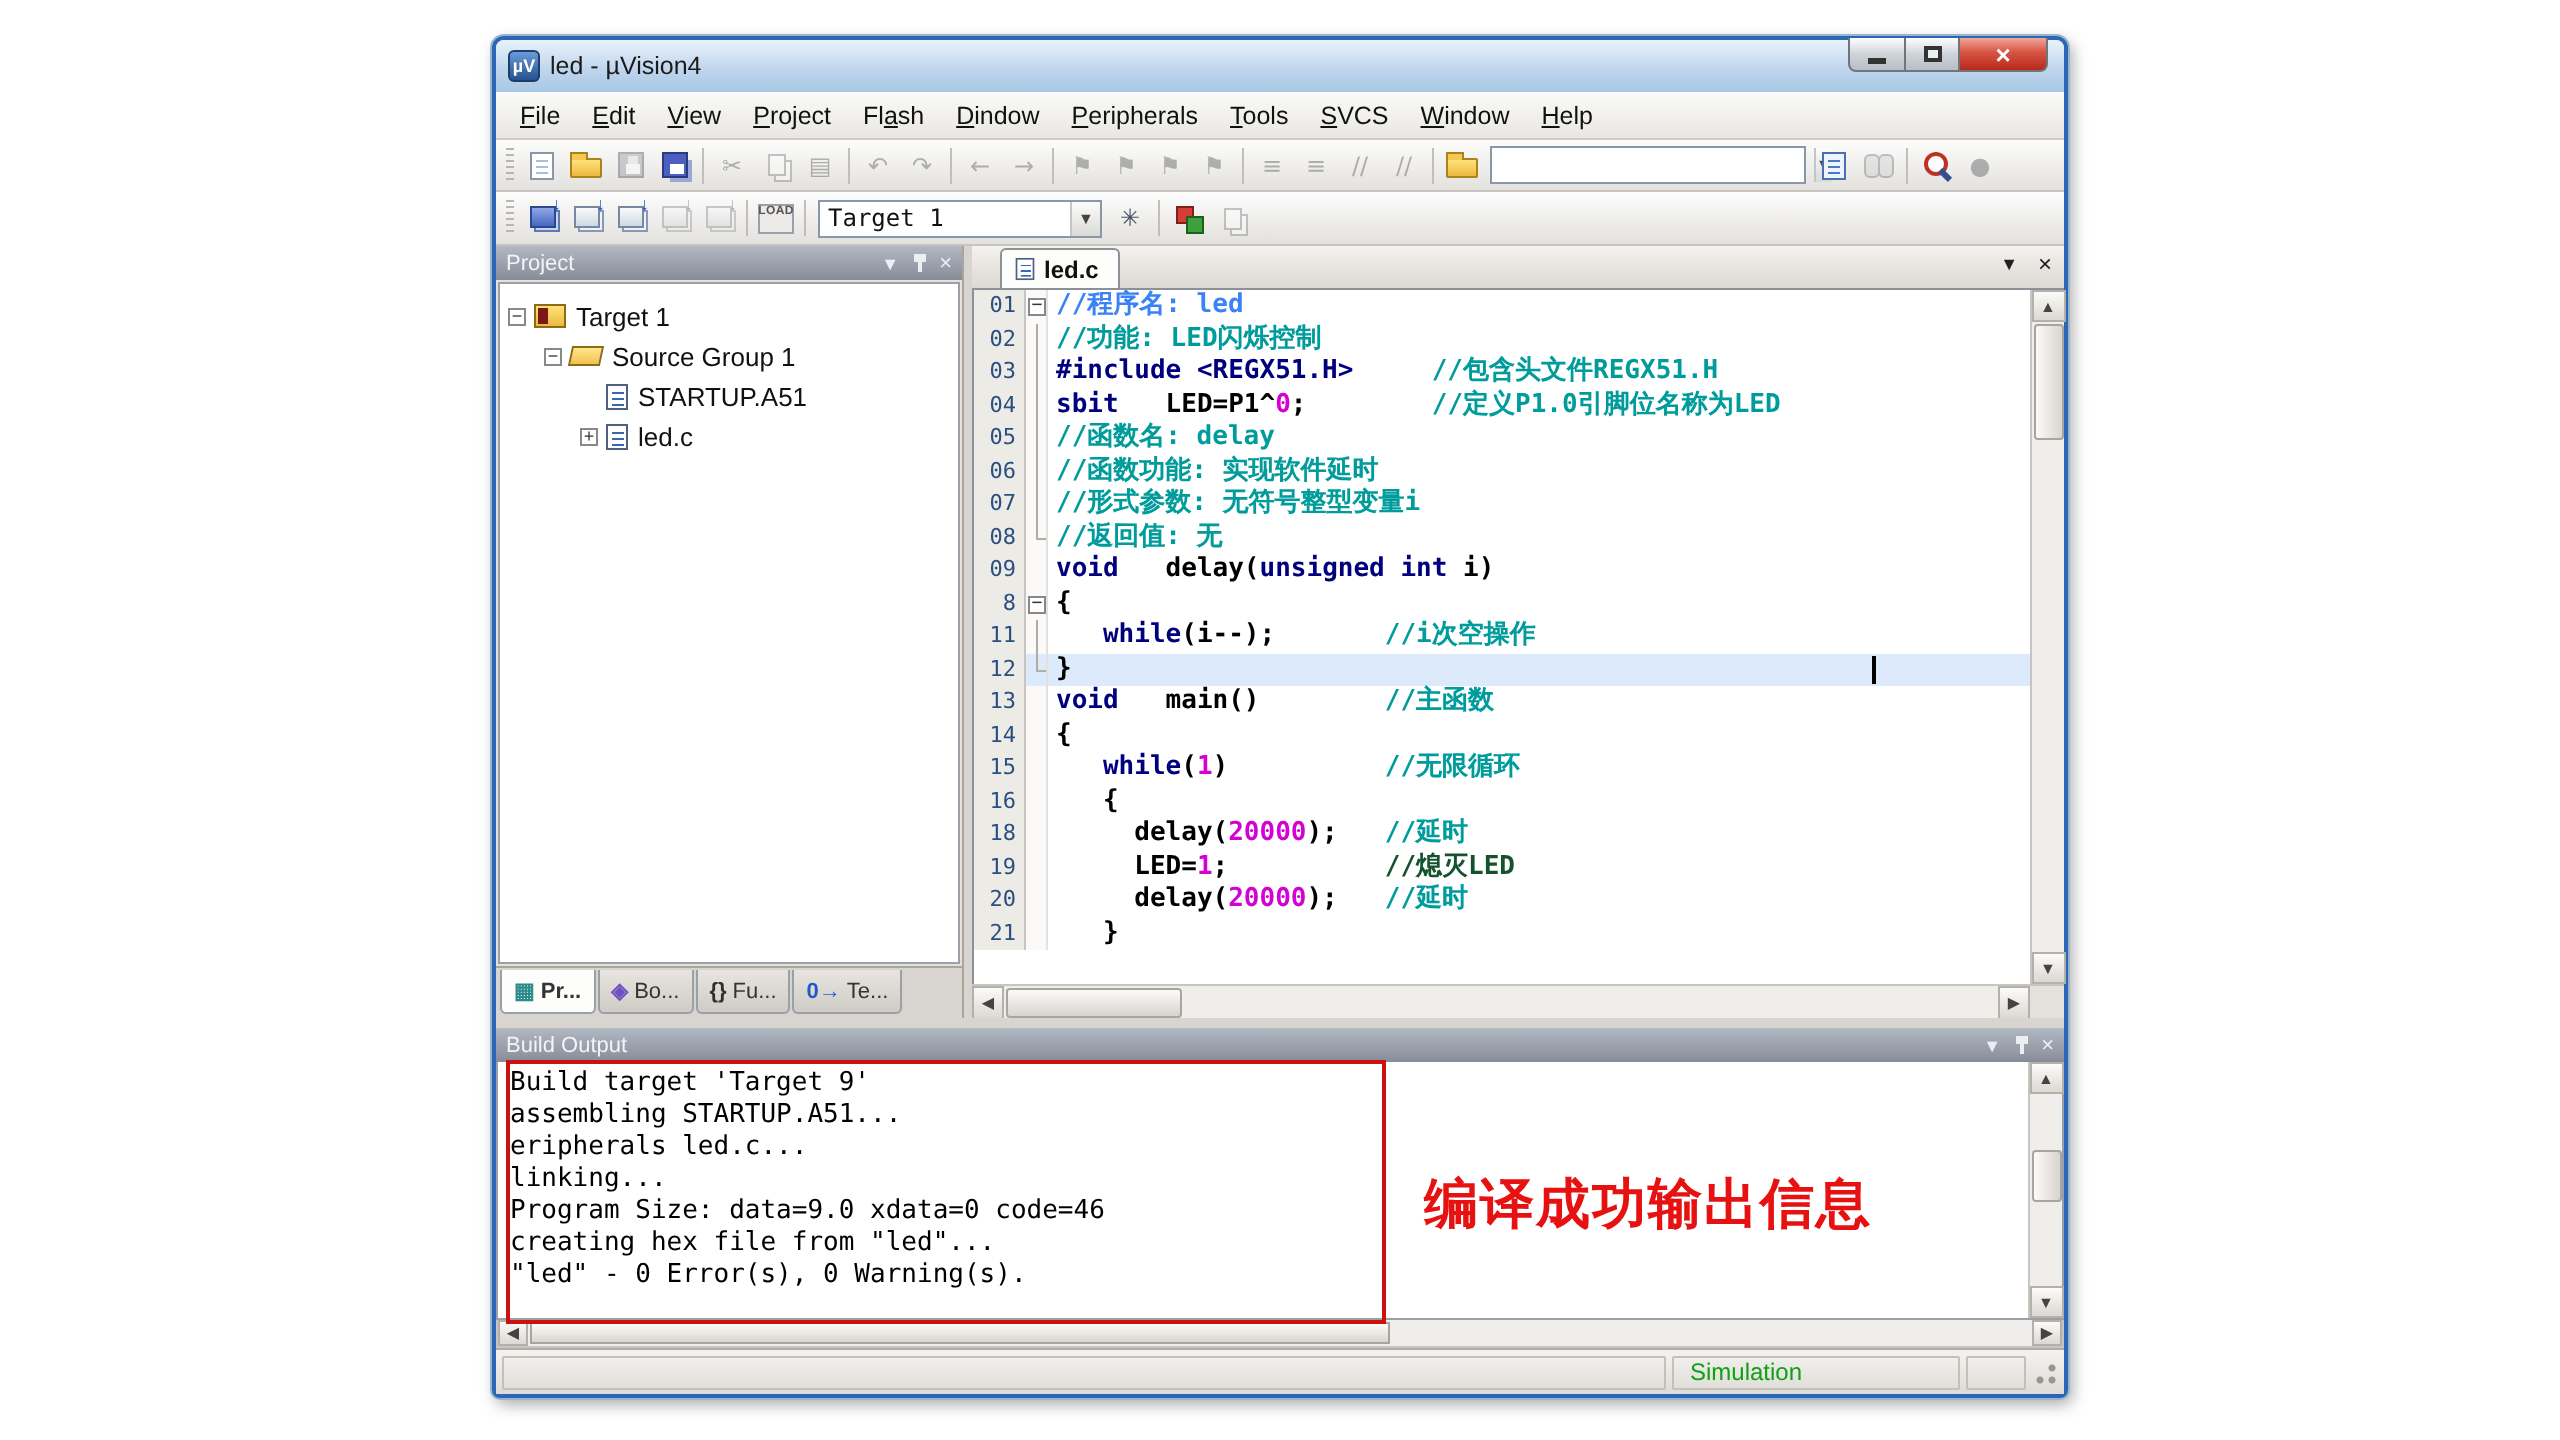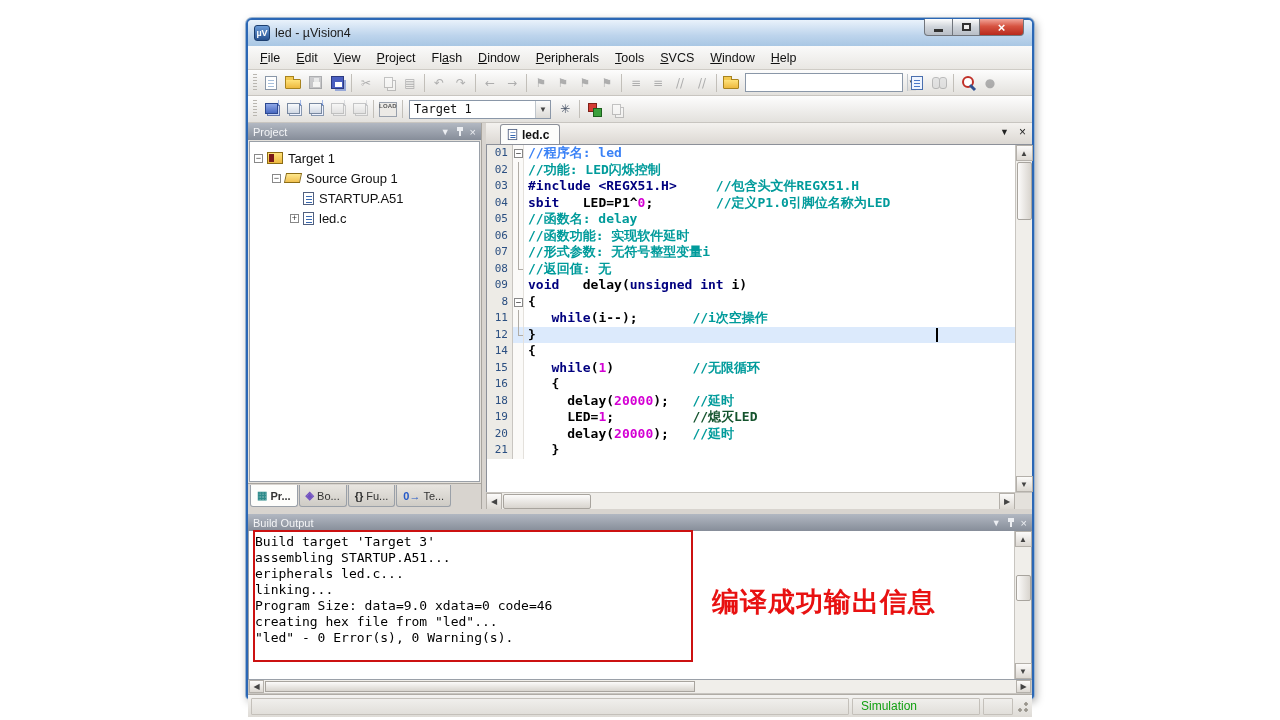--- a/index.html
+++ b/index.html
@@ -138,34 +138,34 @@
   .sthumb { width:15px; background:linear-gradient(90deg,#fcfbfa,#d8d4ce); border:1px solid #a8a49e; border-radius:2px; margin-top:1px; }
   .vsb .spacer { flex:1; }
   .hsb { height:17px; flex:none; display:flex; background:#f0eeea; border-top:1px solid #c8c5c0; }
   .hsb .sbtn { height:17px; width:16px; }
   .hthumb { height:15px; width:88px; background:linear-gradient(#fcfbfa,#d8d4ce); border:1px solid #a8a49e; border-radius:2px; margin:1px 0 0 1px; }
   .hsb .track { flex:1; }
   .corner { width:17px; height:17px; background:#e4e1dc; }
 
   
   .hsplit2 { height:5px; flex:none; background:#d8d4cf; }
-  .build-panel { height:180px; flex:none; display:flex; flex-direction:column; }
+  .build-panel { height:160px; flex:none; display:flex; flex-direction:column; }
   .bbody { flex:1; display:flex; background:#fff; border:1px solid #9aa0a8; border-top:none; min-height:0; }
   .blines { flex:1; padding:3px 6px; font-family:"DejaVu Sans Mono", monospace; font-size:13px; line-height:16px; color:#000; white-space:pre; overflow:hidden; }
   .bhsb { height:14px; flex:none; display:flex; background:#f0eeea; border:1px solid #c8c5c0; border-top:none; }
   .bhsb .sbtn { height:13px; width:15px; }
   .bhsb .track { flex:1; }
   .bthumb { height:11px; width:55%; background:linear-gradient(#fcfbfa,#d8d4ce); border:1px solid #a8a49e; margin:1px 0 0 1px; }
 
   
   .statusbar { height:23px; flex:none; display:flex; align-items:center; background:linear-gradient(#f4f3f1,#dedbd6);
     border-top:1px solid #b0aca6; padding:2px 3px; font-size:12px; }
   .scell { height:17px; border:1px solid #c4c0ba; border-radius:1px; background:transparent; }
   .scell.mainc { flex:1; margin-right:3px; }
-  .scell.sim { width:128px; margin-right:3px; display:flex; align-items:center; padding-left:8px; color:#12a012; }
+  .scell.sim { width:144px; margin-right:3px; display:flex; align-items:center; padding-left:8px; color:#12a012; }
   .scell.tiny { width:30px; margin-right:2px; }
   .sgrip { width:14px; height:14px; background:
     radial-gradient(circle at 11px 11px,#9a968e 1.5px,transparent 2px),
     radial-gradient(circle at 11px 5px,#9a968e 1.5px,transparent 2px),
     radial-gradient(circle at 5px 11px,#9a968e 1.5px,transparent 2px); }
 
   
   #anno-rect { position:absolute; left:253px; top:530px; width:440px; height:132px; border:2px solid #cc1111; z-index:50; pointer-events:none; }
   #anno-text { position:absolute; left:712px; top:584px; z-index:50; font-size:27px; font-weight:bold; color:#e81111; letter-spacing:1px; }
 </style>
@@ -402,20 +402,21 @@
               <div class="codeline"><span class="lnum">03</span><span class="fold"><span class="fm-line"></span></span><span class="ctext"><span style="color: rgb(0, 0, 127); font-weight: 700;">#include &lt;REGX51.H&gt;</span><span style="color: rgb(0, 0, 0);">     </span><span style="color: rgb(0, 155, 155);">//包含头文件REGX51.H</span></span></div>
               <div class="codeline"><span class="lnum">04</span><span class="fold"><span class="fm-line"></span></span><span class="ctext"><span style="color: rgb(0, 0, 127); font-weight: 700;">sbit</span><span style="color: rgb(0, 0, 0);">   LED=P1^</span><span style="color: rgb(212, 0, 212);">0</span><span style="color: rgb(0, 0, 0);">;        </span><span style="color: rgb(0, 155, 155);">//定义P1.0引脚位名称为LED</span></span></div>
               <div class="codeline"><span class="lnum">05</span><span class="fold"><span class="fm-line"></span></span><span class="ctext"><span style="color: rgb(0, 155, 155);">//函数名: delay</span></span></div>
               <div class="codeline"><span class="lnum">06</span><span class="fold"><span class="fm-line"></span></span><span class="ctext"><span style="color: rgb(0, 155, 155);">//函数功能: 实现软件延时</span></span></div>
               <div class="codeline"><span class="lnum">07</span><span class="fold"><span class="fm-line"></span></span><span class="ctext"><span style="color: rgb(0, 155, 155);">//形式参数: 无符号整型变量i</span></span></div>
               <div class="codeline"><span class="lnum">08</span><span class="fold"><span class="fm-end"></span></span><span class="ctext"><span style="color: rgb(0, 155, 155);">//返回值: 无</span></span></div>
               <div class="codeline"><span class="lnum">09</span><span class="fold"></span><span class="ctext"><span style="color: rgb(0, 0, 127); font-weight: 700;">void</span><span style="color: rgb(0, 0, 0);">   delay(</span><span style="color: rgb(0, 0, 127); font-weight: 700;">unsigned</span><span style="color: rgb(0, 0, 0);"> </span><span style="color: rgb(0, 0, 127); font-weight: 700;">int</span><span style="color: rgb(0, 0, 0);"> i)</span></span></div>
               <div class="codeline"><span class="lnum">8</span><span class="fold"><span class="fm-box">−</span></span><span class="ctext"><span style="color: rgb(0, 0, 0);">{</span></span></div>
               <div class="codeline"><span class="lnum">11</span><span class="fold"><span class="fm-line"></span></span><span class="ctext"><span style="color: rgb(0, 0, 0);">   </span><span style="color: rgb(0, 0, 127); font-weight: 700;">while</span><span style="color: rgb(0, 0, 0);">(i--);       </span><span style="color: rgb(0, 155, 155);">//i次空操作</span></span></div>
               <div class="codeline hl"><span class="lnum">12</span><span class="fold"><span class="fm-end"></span></span><span class="ctext"><span style="color: rgb(0, 0, 0);">}</span><span class="caret" style="left: 412px;"></span></span></div>
+              <div class="codeline"><span class="lnum">13</span><span class="fold"></span><span class="ctext"><span style="color: rgb(0, 0, 127); font-weight: 700;">void</span><span style="color: rgb(0, 0, 0);">   main()        </span><span style="color: rgb(0, 155, 155);">//主函数</span></span></div>
               <div class="codeline"><span class="lnum">14</span><span class="fold"></span><span class="ctext"><span style="color: rgb(0, 0, 0);">{</span></span></div>
               <div class="codeline"><span class="lnum">15</span><span class="fold"></span><span class="ctext"><span style="color: rgb(0, 0, 0);">   </span><span style="color: rgb(0, 0, 127); font-weight: 700;">while</span><span style="color: rgb(0, 0, 0);">(</span><span style="color: rgb(212, 0, 212);">1</span><span style="color: rgb(0, 0, 0);">)          </span><span style="color: rgb(0, 155, 155);">//无限循环</span></span></div>
               <div class="codeline"><span class="lnum">16</span><span class="fold"></span><span class="ctext"><span style="color: rgb(0, 0, 0);">   {</span></span></div>
               <div class="codeline"><span class="lnum">18</span><span class="fold"></span><span class="ctext"><span style="color: rgb(0, 0, 0);">     delay(</span><span style="color: rgb(212, 0, 212);">20000</span><span style="color: rgb(0, 0, 0);">);   </span><span style="color: rgb(0, 155, 155);">//延时</span></span></div>
               <div class="codeline"><span class="lnum">19</span><span class="fold"></span><span class="ctext"><span style="color: rgb(0, 0, 0);">     LED=</span><span style="color: rgb(212, 0, 212);">1</span><span style="color: rgb(0, 0, 0);">;          </span><span style="color: #14532d;">//熄灭LED</span></span></div>
               <div class="codeline"><span class="lnum">20</span><span class="fold"></span><span class="ctext"><span style="color: rgb(0, 0, 0);">     delay(</span><span style="color: rgb(212, 0, 212);">20000</span><span style="color: rgb(0, 0, 0);">);   </span><span style="color: rgb(0, 155, 155);">//延时</span></span></div>
               <div class="codeline"><span class="lnum">21</span><span class="fold"></span><span class="ctext"><span style="color: rgb(0, 0, 0);">   }</span></span></div>
             </div>
           <div class="vsb">
             <div class="sbtn">▲</div>
@@ -439,21 +440,21 @@
     <div class="build-panel">
       <div class="phead">
         <span class="ptitle">Build Output</span>
         <span class="phead-ic">
           <span>▼</span>
           <span class="pin"></span>
           <span class="phx">×</span>
         </span>
       </div>
       <div class="bbody">
-        <div class="blines" id="bout"><div>Build target 'Target 3'</div><div>assembling STARTUP.A51...</div><div>eripherals led.c...</div><div>linking...</div><div>Program Size: data=9.0 xdata=0 code=46</div><div>creating hex file from "led"...</div><div>"led" - 0 Error(s), 0 Warning(s).</div></div>
+        <div class="blines" id="bout"><div>Build target 'Target 9'</div><div>assembling STARTUP.A51...</div><div>eripherals led.c...</div><div>linking...</div><div>Program Size: data=9.0 xdata=0 code=46</div><div>creating hex file from "led"...</div><div>"led" - 0 Error(s), 0 Warning(s).</div></div>
         <div class="vsb">
           <div class="sbtn">▲</div>
           <div class="sthumb" style="height:26px;margin-top:28px"></div>
           <div class="spacer"></div>
           <div class="sbtn">▼</div>
         </div>
       </div>
       <div class="bhsb">
         <div class="sbtn">◀</div>
         <div class="bthumb"></div>

